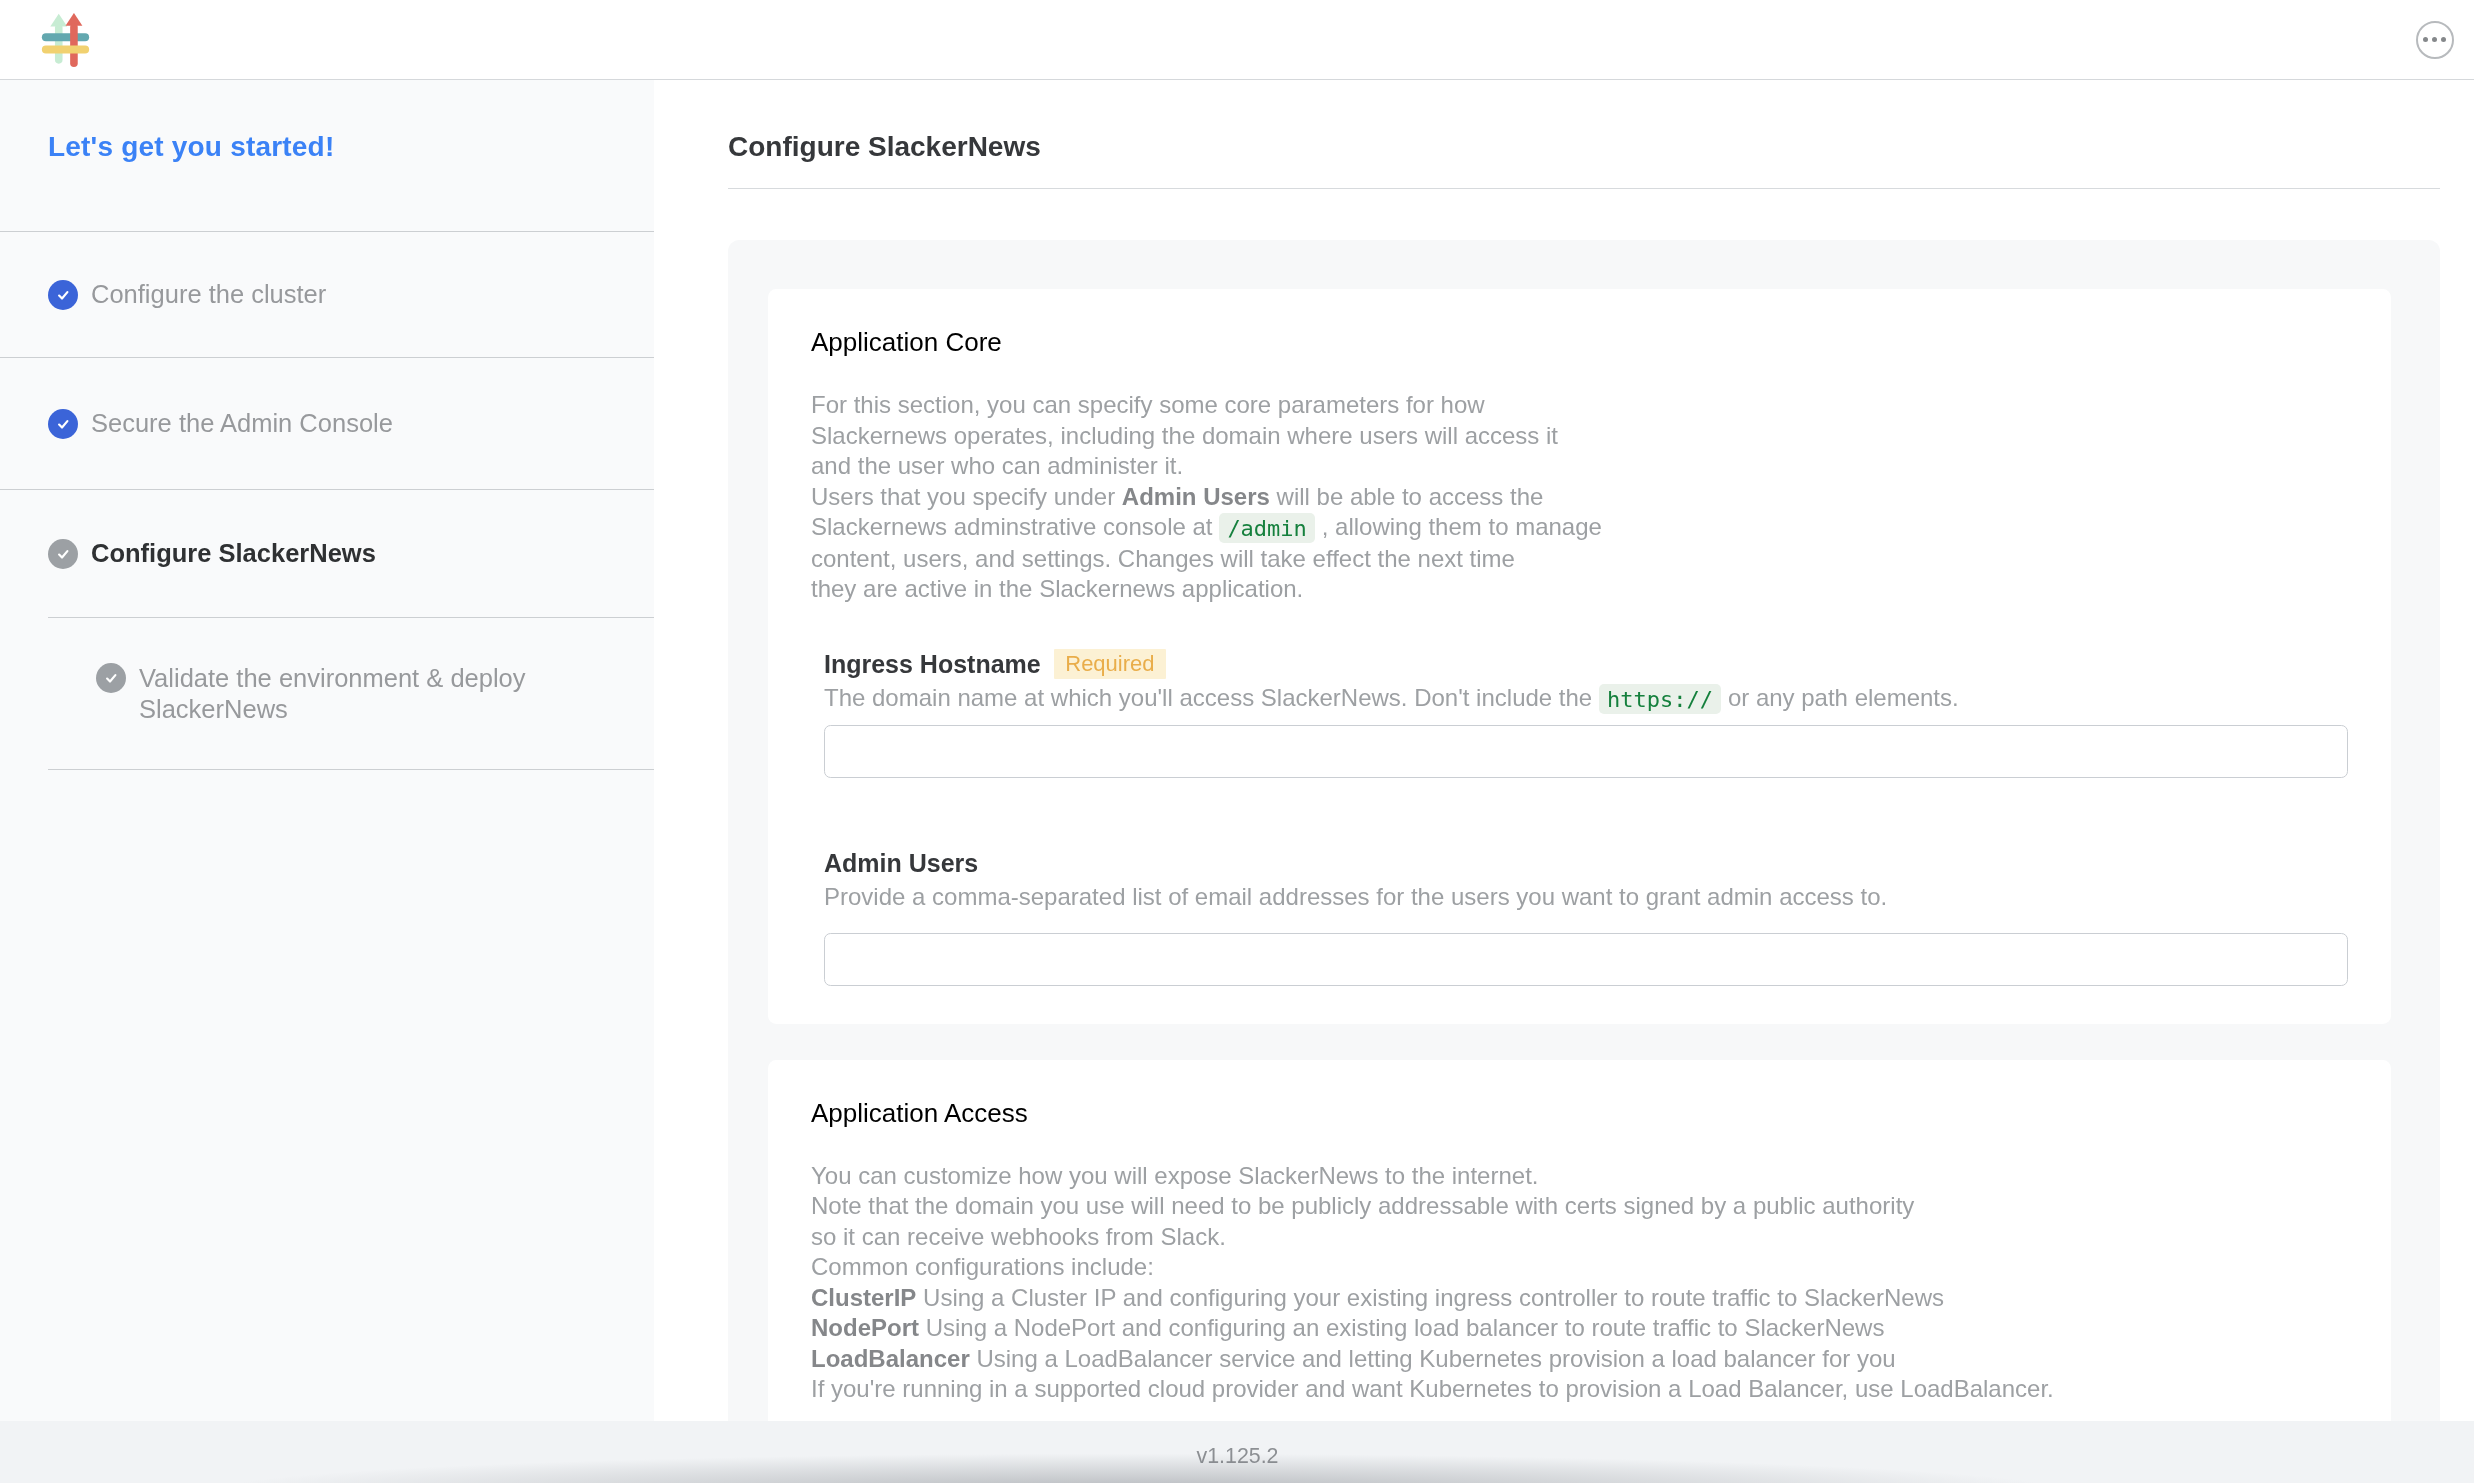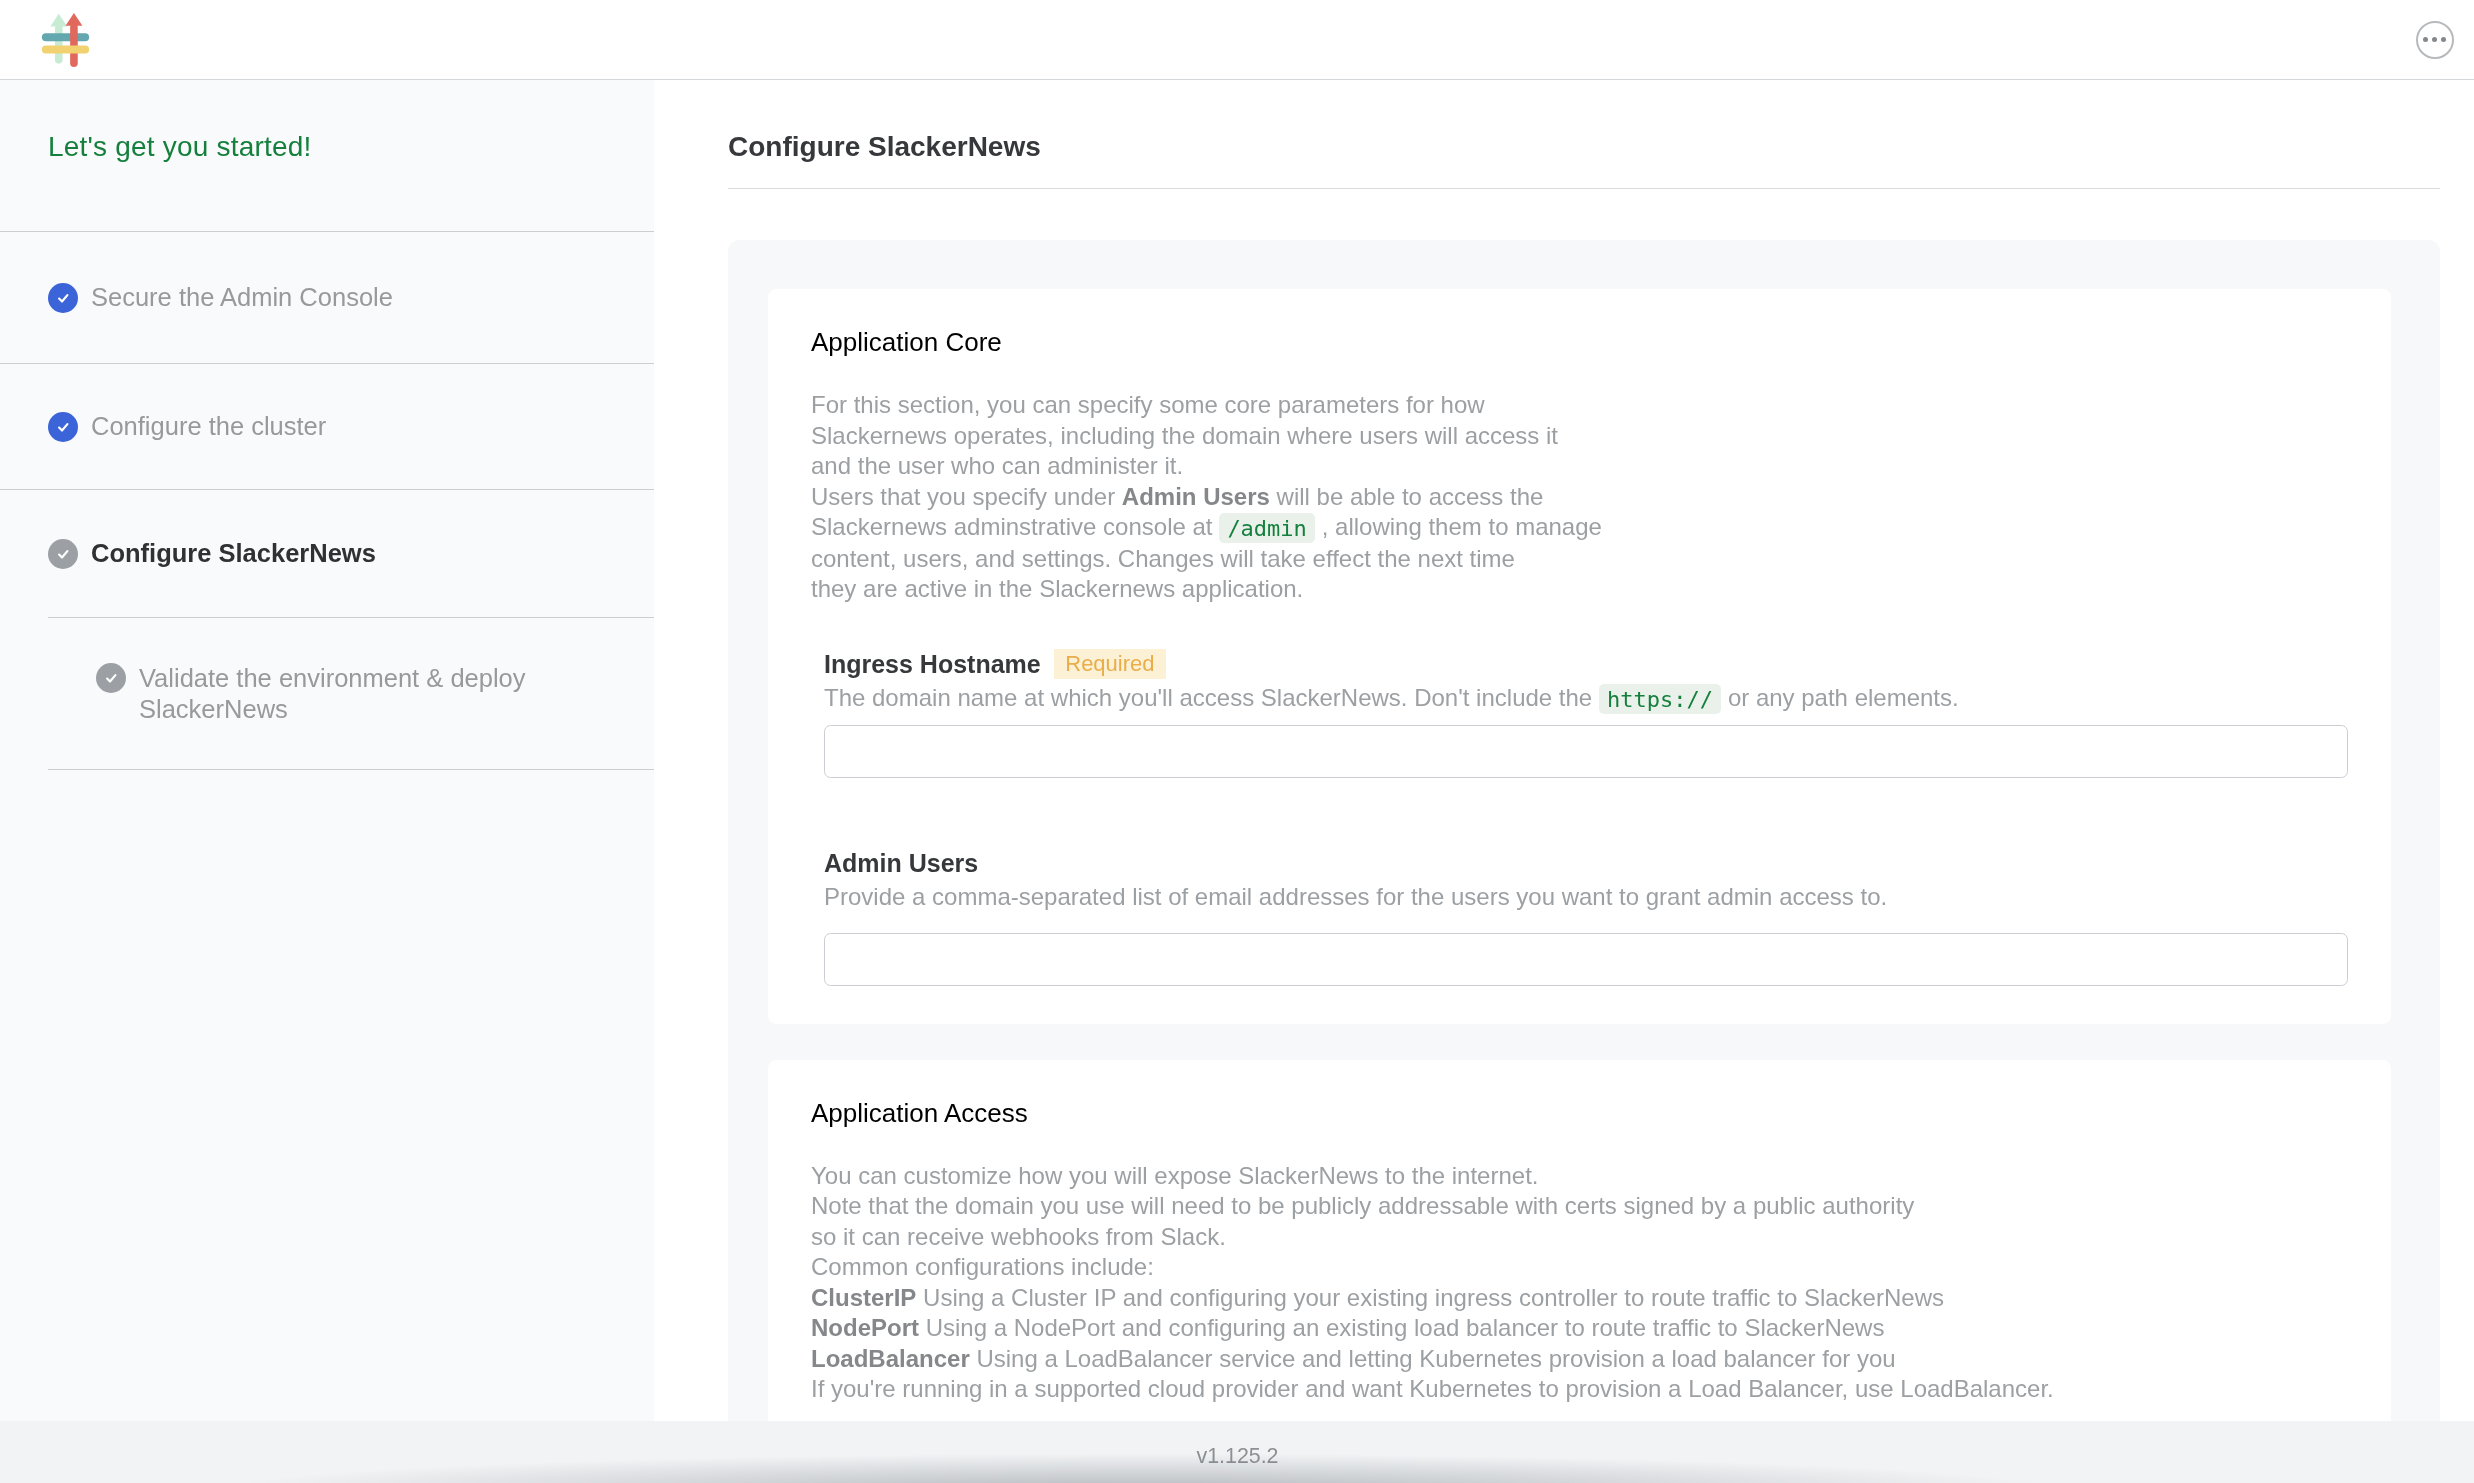--- a/index.html
+++ b/index.html
@@ -25,21 +25,21 @@
   }
   .more-btn i{width:5px;height:5px;border-radius:50%;background:#85888b;display:block;}
 
   
   .body{position:absolute;top:80px;left:0;right:0;bottom:0;display:flex;}
 
   
   .sidebar{width:654px;flex:0 0 654px;background:#f9fafb;box-sizing:border-box;}
   .sidebar-title{
     padding:51px 33px 0 48px;height:151px;box-sizing:border-box;
-    font-size:28px;font-weight:normal;color:#15803d;letter-spacing:0.2px;
+    font-size:28px;font-weight:bold;color:#3b82f6;letter-spacing:0.2px;
   }
   .step{
     border-top:1.6px solid #cccfd2;box-sizing:border-box;
     display:flex;align-items:center;padding:0 33px 0 48px;
   }
   .step:last-child{border-bottom:1.6px solid #cccfd2;}
   .step-1{height:132px;} .step-2{height:126px;} .step-3{height:128px;} .step-4{height:153px;margin-left:48px;}
   .row-content{display:flex;align-items:flex-start;}
   .check{
     width:30px;height:30px;border-radius:50%;flex:0 0 30px;margin-top:0.8px;
@@ -130,39 +130,39 @@
         <i></i>
         <i></i>
     </div>
   </div>
 
   <div class="body">
 
     <div class="sidebar">
       <div class="sidebar-title">Let's get you started!</div>
 
+      <div class="step step-2">
+        <div class="row-content">
+          <span class="check check--done">
+            <svg viewBox="0 0 24 24">
+                <path d="M6 12.5l4.2 4.2L18 7.5" stroke="#ffffff" stroke-width="3.2" fill="none" stroke-linecap="round" stroke-linejoin="round"></path>
+              </svg>
+          </span>
+          <span class="step-label">Configure the cluster</span>
+        </div>
+      </div>
+
       <div class="step step-1">
         <div class="row-content">
           <span class="check check--done">
             <svg viewBox="0 0 24 24">
                 <path d="M6 12.5l4.2 4.2L18 7.5" stroke="#ffffff" stroke-width="3.2" fill="none" stroke-linecap="round" stroke-linejoin="round"></path>
               </svg>
           </span>
           <span class="step-label">Secure the Admin Console</span>
-        </div>
-      </div>
-
-      <div class="step step-2">
-        <div class="row-content">
-          <span class="check check--done">
-            <svg viewBox="0 0 24 24">
-                <path d="M6 12.5l4.2 4.2L18 7.5" stroke="#ffffff" stroke-width="3.2" fill="none" stroke-linecap="round" stroke-linejoin="round"></path>
-              </svg>
-          </span>
-          <span class="step-label">Configure the cluster</span>
         </div>
       </div>
 
       <div class="step step-3 step--active">
         <div class="row-content">
           <span class="check check--gray">
             <svg viewBox="0 0 24 24">
                 <path d="M6 12.5l4.2 4.2L18 7.5" stroke="#ffffff" stroke-width="3.2" fill="none" stroke-linecap="round" stroke-linejoin="round"></path>
               </svg>
           </span>

